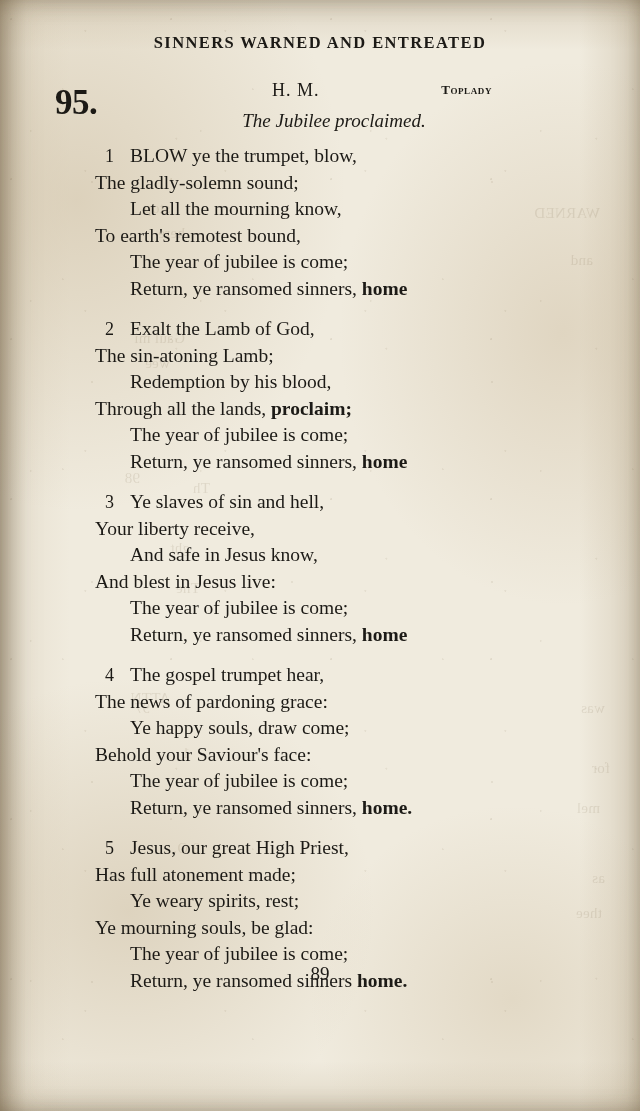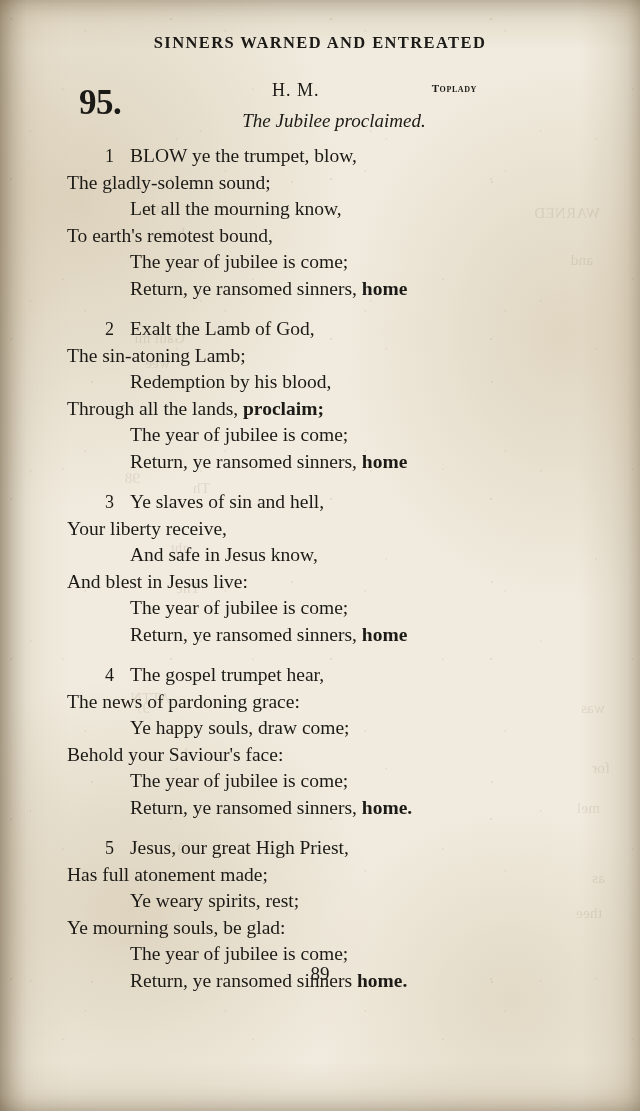--- a/index.html
+++ b/index.html
@@ -83,36 +83,35 @@
     font-variant: small-caps;
   }
 
   .hymn-number {
     position: absolute;
     left: 55px;
     top: 83px;
     font-size: 35px;
     font-weight: bold;
     letter-spacing: -0.5px;
-    margin-left: 24px;
   }
 
   .meter {
     position: absolute;
     left: 272px;
     top: 80px;
     font-size: 18px;
     letter-spacing: 1px;
   }
 
   .author {
     position: absolute;
-    right: 39px;
+    right: 24px;
     top: 82px;
-    font-size: 11px;
+    font-size: 13px;
     font-weight: bold;
     letter-spacing: 0.6px;
     font-variant: small-caps;
   }
 
   .subtitle {
     position: absolute;
     left: 0;
     top: 110px;
     width: 640px;
@@ -135,21 +134,21 @@
     position: relative;
   }
 
   .line {
     font-size: 19.5px;
     line-height: 26.5px;
     white-space: pre;
     position: relative;
   }
   .line.indent0 { padding-left: 130px; }
-  .line.indent1 { padding-left: 67px; }
+  .line.indent1 { padding-left: 95px; }
 
   .verse-num {
     position: absolute;
     left: 105px;
     font-size: 18px;
   }
 
   .bold-end { font-weight: bold; }
 
   .page-number {

